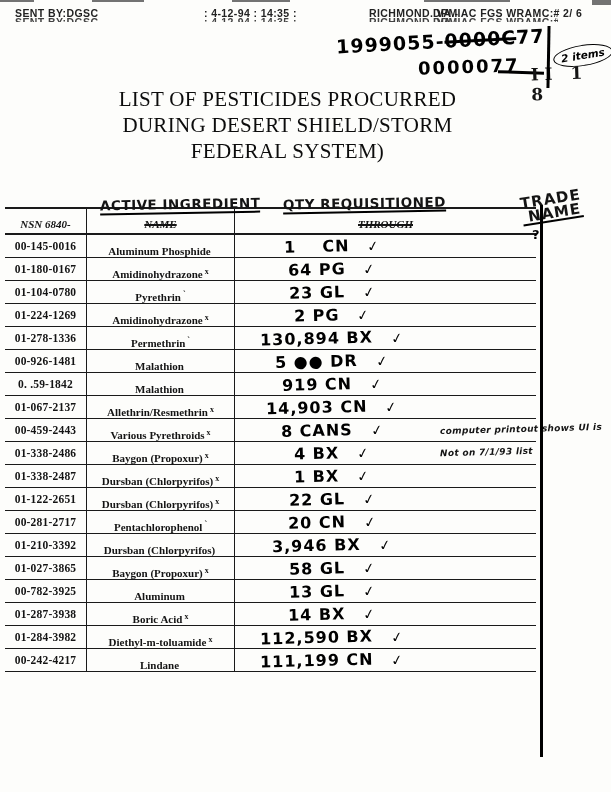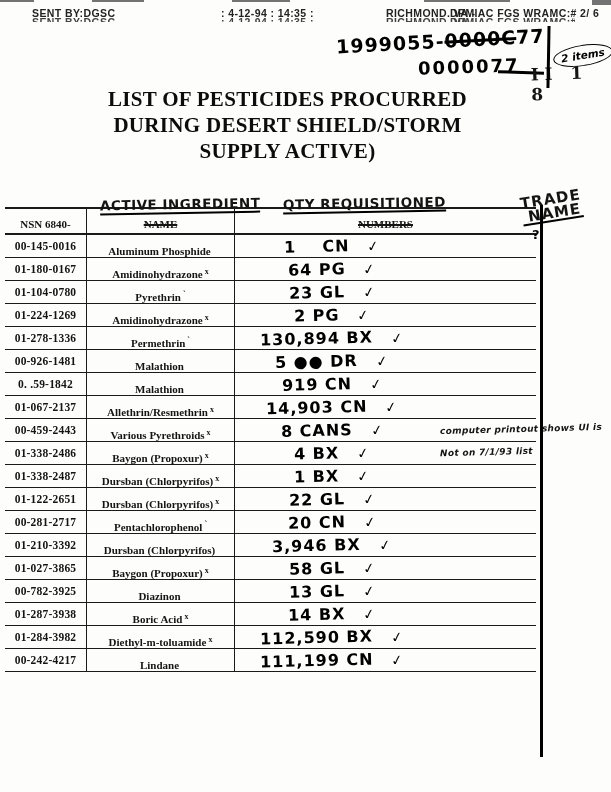--- a/index.html
+++ b/index.html
@@ -6,21 +6,21 @@
   html,body { background:#e8e8e8; }
   #page {
     position:relative; width:611px; height:792px; margin:0 auto;
     background:#fdfdfb; overflow:hidden; color:#141414;
     font-family:"Liberation Serif", serif;
   }
   
   .artifact { position:absolute; background:#2a2a2a; opacity:.65; }
 
   
-  .fax { position:absolute; top:7px; left:17px; width:558px; height:13px;
+  .fax { position:absolute; top:7px; left:0; width:558px; height:13px;
     font-family:"Liberation Sans", sans-serif; font-weight:700; font-size:10.5px;
     letter-spacing:.4px; color:#222; white-space:nowrap;padding-left:43px; }
   .fax span { position:absolute; top:0; }
   .fax .s1 { left:15px; } .fax .s2 { left:158px;margin-left:46px; } .fax .s3 { left:328px;margin-left:41px; } .fax .s4 { left:433px; }
   .fax.smudge { top:16px; height:6px; overflow:hidden; filter:blur(.7px); opacity:.85; }
 
   
   .hw { font-family:"DejaVu Sans", sans-serif; font-weight:700; color:#000; }
   .stamp1 { position:absolute; left:336px; top:30px; font-size:19px; letter-spacing:1px; transform:rotate(-3deg); }
   .stamp1 .struck { text-decoration:line-through; text-decoration-thickness:2.5px; }
@@ -29,27 +29,27 @@
   .stamp3 { position:absolute; left:531px; top:63px; font-family:"DejaVu Serif", serif; font-weight:700;
     font-size:17px; letter-spacing:6px; transform:rotate(-2deg); }
   .circle-note { position:absolute; left:553px; top:45px; font-style:italic; font-size:10.5px;
     border:1.5px solid #000; border-radius:50%; padding:3px 7px 4px; transform:rotate(-9deg); white-space:nowrap; }
   .vline-top { position:absolute; left:547px; top:26px; width:2.5px; height:62px; background:#000; transform:rotate(1deg); }
   .vline-main { position:absolute; left:540px; top:205px; width:2.5px; height:552px; background:#000; }
   .qmark { position:absolute; left:532px; top:227px; font-size:13px; }
 
   
   .title { position:absolute; top:86px; left:0; width:575px; text-align:center;
-    font-weight:700; font-size:21px; line-height:26px; letter-spacing:.3px; color:#0c0c0c; }
+    font-weight:400; font-size:21px; line-height:26px; letter-spacing:.3px; color:#0c0c0c; }
 
   
   #table { position:absolute; left:5px; top:207px; width:531px; border-top:2px solid #1a1a1a; }
   .theader { position:relative; display:flex; height:26px; border-bottom:2px solid #1a1a1a; }
   .hcell { display:flex; align-items:flex-end; justify-content:center; padding-bottom:3px;
-    font-weight:700; font-size:11px; }
+    font-weight:700; font-size:11px;font-style:italic; }
   .h-nsn { width:82px; border-right:1.6px solid #1a1a1a; }
   .h-name { width:148px; border-right:1.6px solid #1a1a1a; }
   .h-qty { flex:1; }
   .struck-print { text-decoration:line-through; text-decoration-thickness:2px; }
   .hw-head { position:absolute; font-family:"DejaVu Sans", sans-serif; font-weight:700; font-size:13.5px;
     letter-spacing:.5px; border-bottom:2.5px solid #000; transform:rotate(-1deg); white-space:nowrap; }
   .hw-head.h1 { left:95px; top:-13px; }
   .hw-head.h2 { left:278px; top:-14px; }
   .trade-head { position:absolute; left:516px; top:-17px; font-family:"DejaVu Sans", sans-serif;
     font-weight:700; font-size:15px; line-height:14px; transform:rotate(-9deg); letter-spacing:1px; }
@@ -97,31 +97,31 @@
   </div>
   <div class="hw circle-note">2 items</div>
   <div class="hw stamp2">0000077</div>
   <div class="stamp2-dash"></div>
   <div class="stamp3">II 1 8</div>
   <div class="vline-top"></div>
 
   <div class="title">
     <div>LIST OF PESTICIDES PROCURRED</div>
     <div>DURING DESERT SHIELD/STORM</div>
-    <div>SUPPLY ACTIVE)</div>
+    <div>FEDERAL SYSTEM)</div>
   </div>
 
   <div id="table">
     <div class="theader">
       <div class="hcell h-nsn">NSN 6840-</div>
       <div class="hcell h-name">
         <span class="struck-print">NAME</span>
       </div>
       <div class="hcell h-qty">
-        <span class="struck-print">NUMBERS</span>
+        <span class="struck-print">THROUGH</span>
       </div>
       <div class="hw-head h1">ACTIVE INGREDIENT</div>
       <div class="hw-head h2">QTY REQUISITIONED</div>
       <div class="trade-head">
         <div>TRADE</div>
         <div>NAME</div>
       </div>
     </div>
     <div>
   <div class="trow">
@@ -347,21 +347,21 @@
       <span class="hw chk">✓</span>
       <span class="note"></span>
     </div>
   </div>
 
   <div class="trow">
     <div class="c-nsn">
       <span>00-782-3925</span>
     </div>
     <div class="c-name">
-      <span>Diazinon</span>
+      <span>Aluminum</span>
             <span class="mark"></span>
     </div>
     <div class="c-qty">
       <span class="hw qty">13 GL</span>
       <span class="hw chk">✓</span>
       <span class="note"></span>
     </div>
   </div>
 
   <div class="trow">

